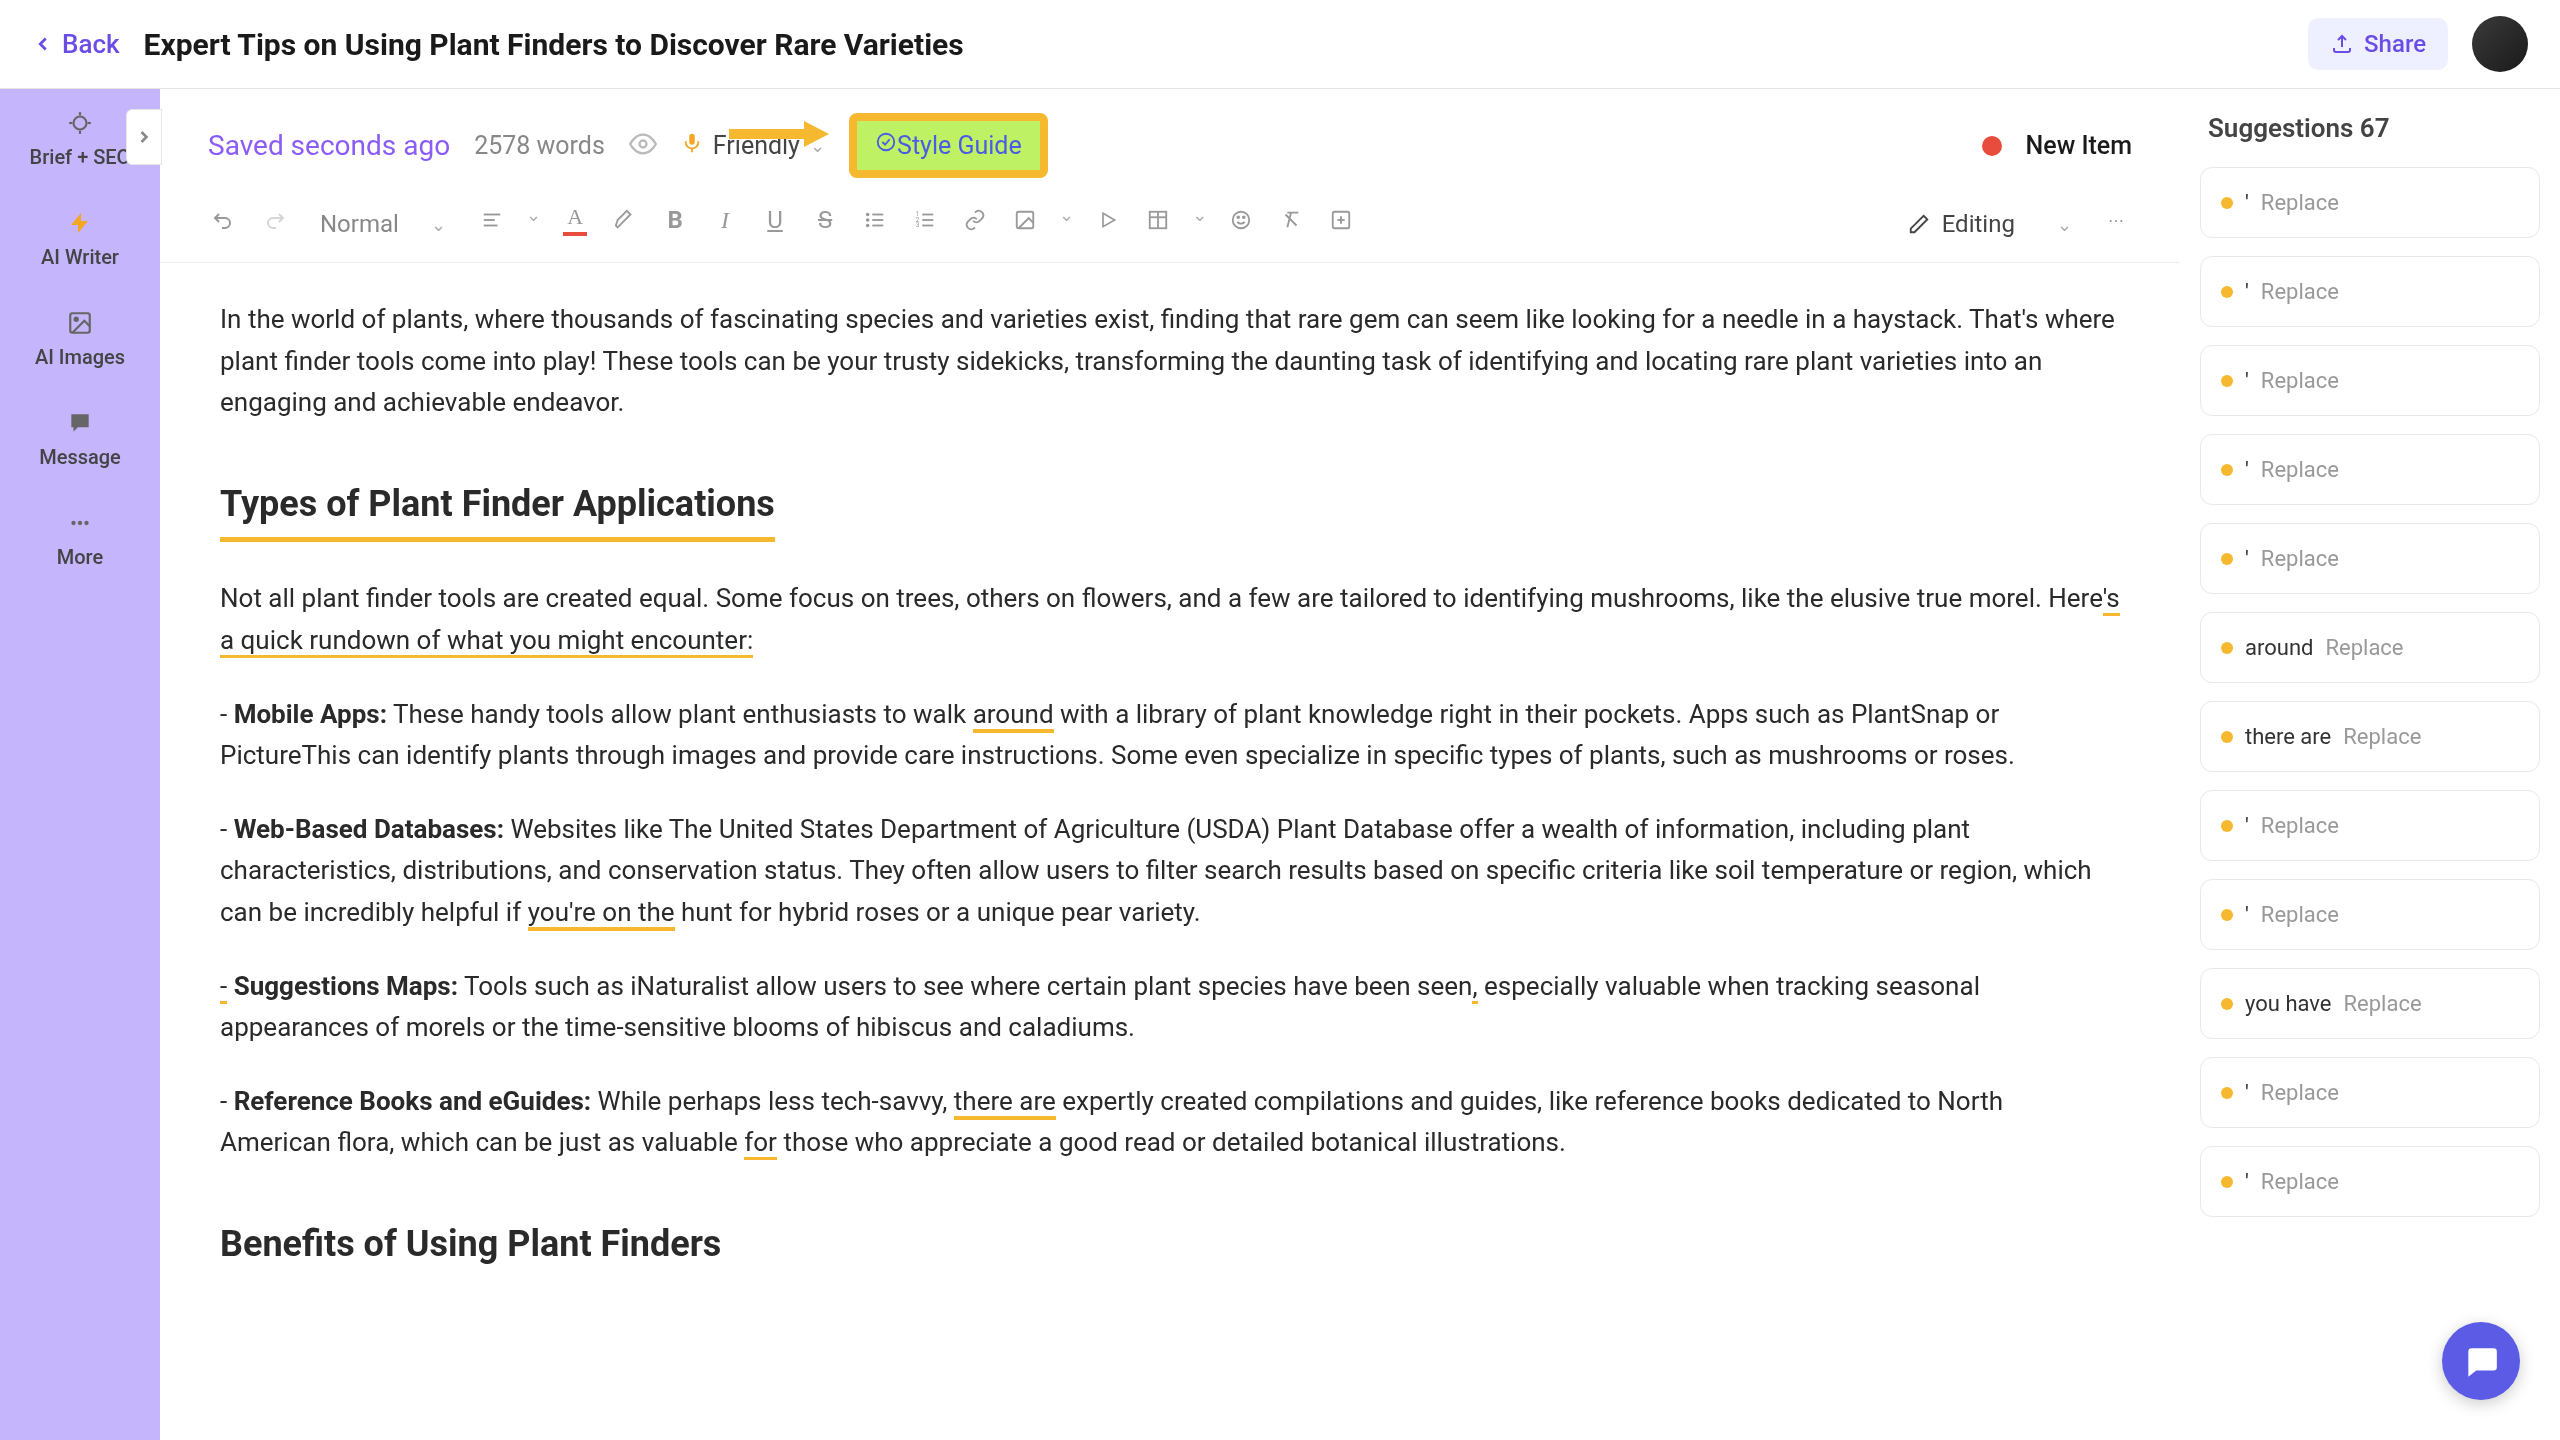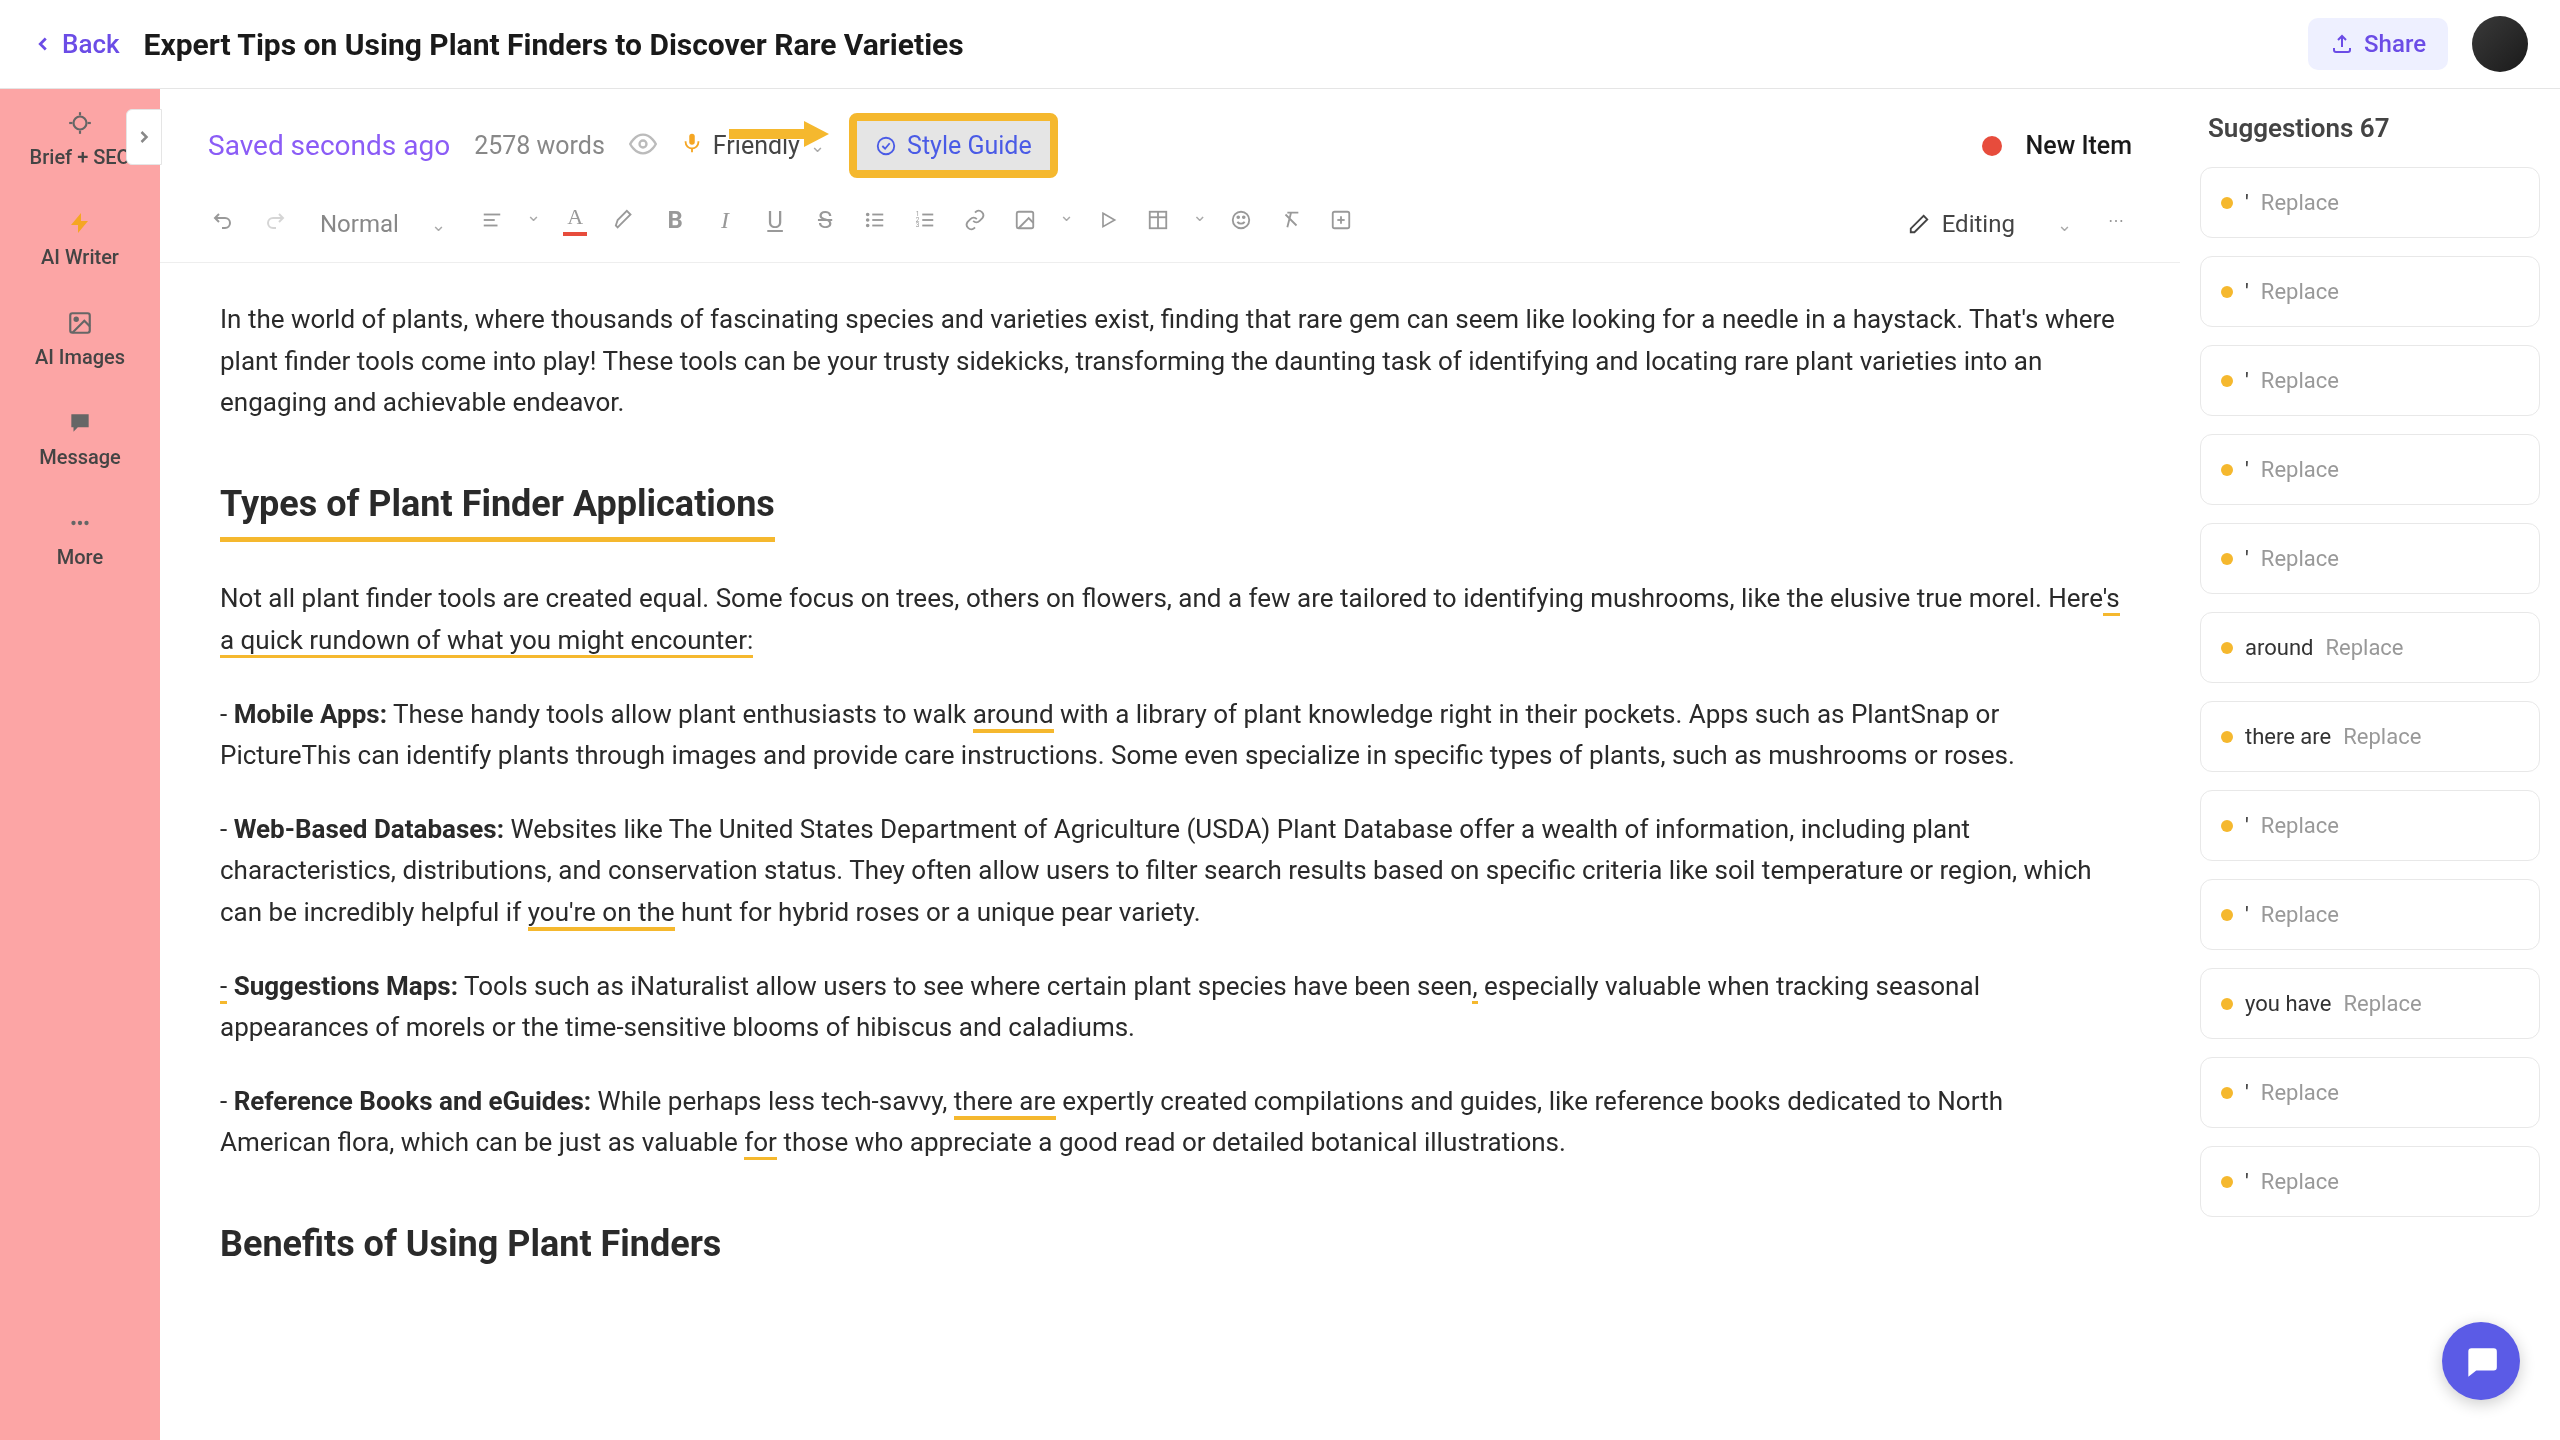--- a/index.html
+++ b/index.html
@@ -11,39 +11,39 @@
 .header { display: flex; align-items: center; padding: 16px 32px; border-bottom: 1px solid #e5e5e5; gap: 24px; }
 .back-btn { display: flex; align-items: center; gap: 8px; color: #6b4ce6; font-size: 26px; font-weight: 500; cursor: pointer; }
 .doc-title { font-size: 30px; font-weight: 700; color: #1a1a1a; flex: 1; }
 .share-btn { display: flex; align-items: center; gap: 10px; background: #eef0ff; color: #6b4ce6; padding: 12px 22px; border-radius: 10px; font-size: 24px; font-weight: 500; cursor: pointer; }
 .avatar { width: 56px; height: 56px; border-radius: 50%; background: linear-gradient(135deg, #3a3a3a, #1a1a1a); }
 
 
 .main { display: flex; flex: 1; overflow: hidden; }
 
 
-.sidebar { width: 160px; background: #fca5a5; padding: 20px 0; display: flex; flex-direction: column; align-items: center; gap: 40px; position: relative; }
+.sidebar { width: 160px; background: #c4b5fd; padding: 20px 0; display: flex; flex-direction: column; align-items: center; gap: 40px; position: relative; }
 .sidebar-expand { position: absolute; top: 20px; right: -2px; width: 36px; height: 56px; background: #fff; border: 1px solid #e5e5e5; border-radius: 6px 0 0 6px; display: flex; align-items: center; justify-content: center; cursor: pointer; color: #888; }
 .sidebar-item { display: flex; flex-direction: column; align-items: center; gap: 8px; cursor: pointer; color: #444; }
 .sidebar-icon { width: 28px; height: 28px; display: flex; align-items: center; justify-content: center; }
 .sidebar-label { font-size: 20px; font-weight: 500; text-align: center; }
 .bolt-icon { color: #f5a623; }
 
 
 .editor { flex: 1; display: flex; flex-direction: column; overflow: hidden; }
 
 .status-bar { display: flex; align-items: center; padding: 24px 48px 16px; gap: 24px; position: relative; }
 .status-text { color: #8b5cf6; font-size: 28px; }
 .word-count { color: #888; font-size: 25px; }
 .eye-icon { color: #bbb; cursor: pointer; }
 .tone-btn { display: flex; align-items: center; gap: 10px; color: #444; font-size: 25px; cursor: pointer; }
 .mic-icon { color: #f5a623; }
 .style-guide-wrap { position: relative; }
 .style-guide-arrow { position: absolute; left: -120px; top: 6px; width: 100px; height: 30px; pointer-events: none; }
-.style-guide-btn { display: flex; align-items: center; gap: 10px; background: #e5e5e5; color: #4a5be6; padding: 10px 18px; border-radius: 8px; font-size: 25px; cursor: pointer; border: 8px solid #f5b82e; }
+.style-guide-btn { display: flex; align-items: flex-start; background: #bef264; color: #4a5be6; padding: 10px 18px; border-radius: 8px; font-size: 25px; cursor: pointer; border: 8px solid #f5b82e; }
 .new-item { display: flex; align-items: center; gap: 24px; margin-left: auto; font-size: 25px; font-weight: 500; cursor: pointer; }
 .red-dot { width: 20px; height: 20px; border-radius: 50%; background: #e74c3c; }
 
 
 .toolbar { display: flex; padding: 10px 48px 18px; gap: 18px; border-bottom: 1px solid #eee; color: #888; }
 .tool-btn { width: 32px; height: 32px; display: flex; align-items: center; justify-content: center; cursor: pointer; color: #999; }
 .tool-select { display: flex; align-items: center; gap: 32px; padding: 6px 12px; font-size: 24px; color: #888; cursor: pointer; }
 .text-color { display: flex; flex-direction: column; align-items: center; gap: 2px; }
 .color-underline { width: 24px; height: 4px; background: #e74c3c; }
 .editing-btn { display: flex; align-items: center; gap: 12px; font-size: 24px; color: #444; margin-left: auto; cursor: pointer; }

